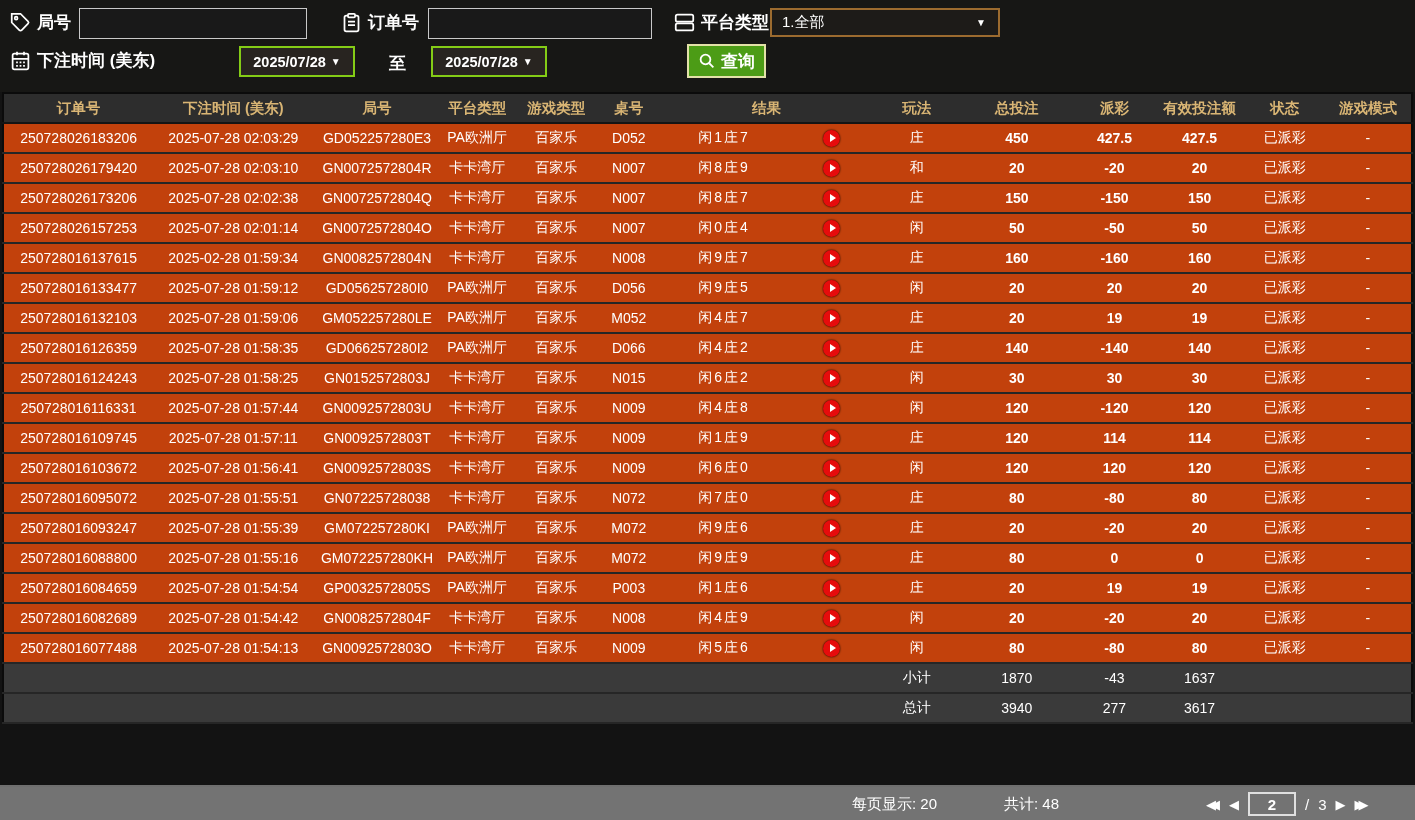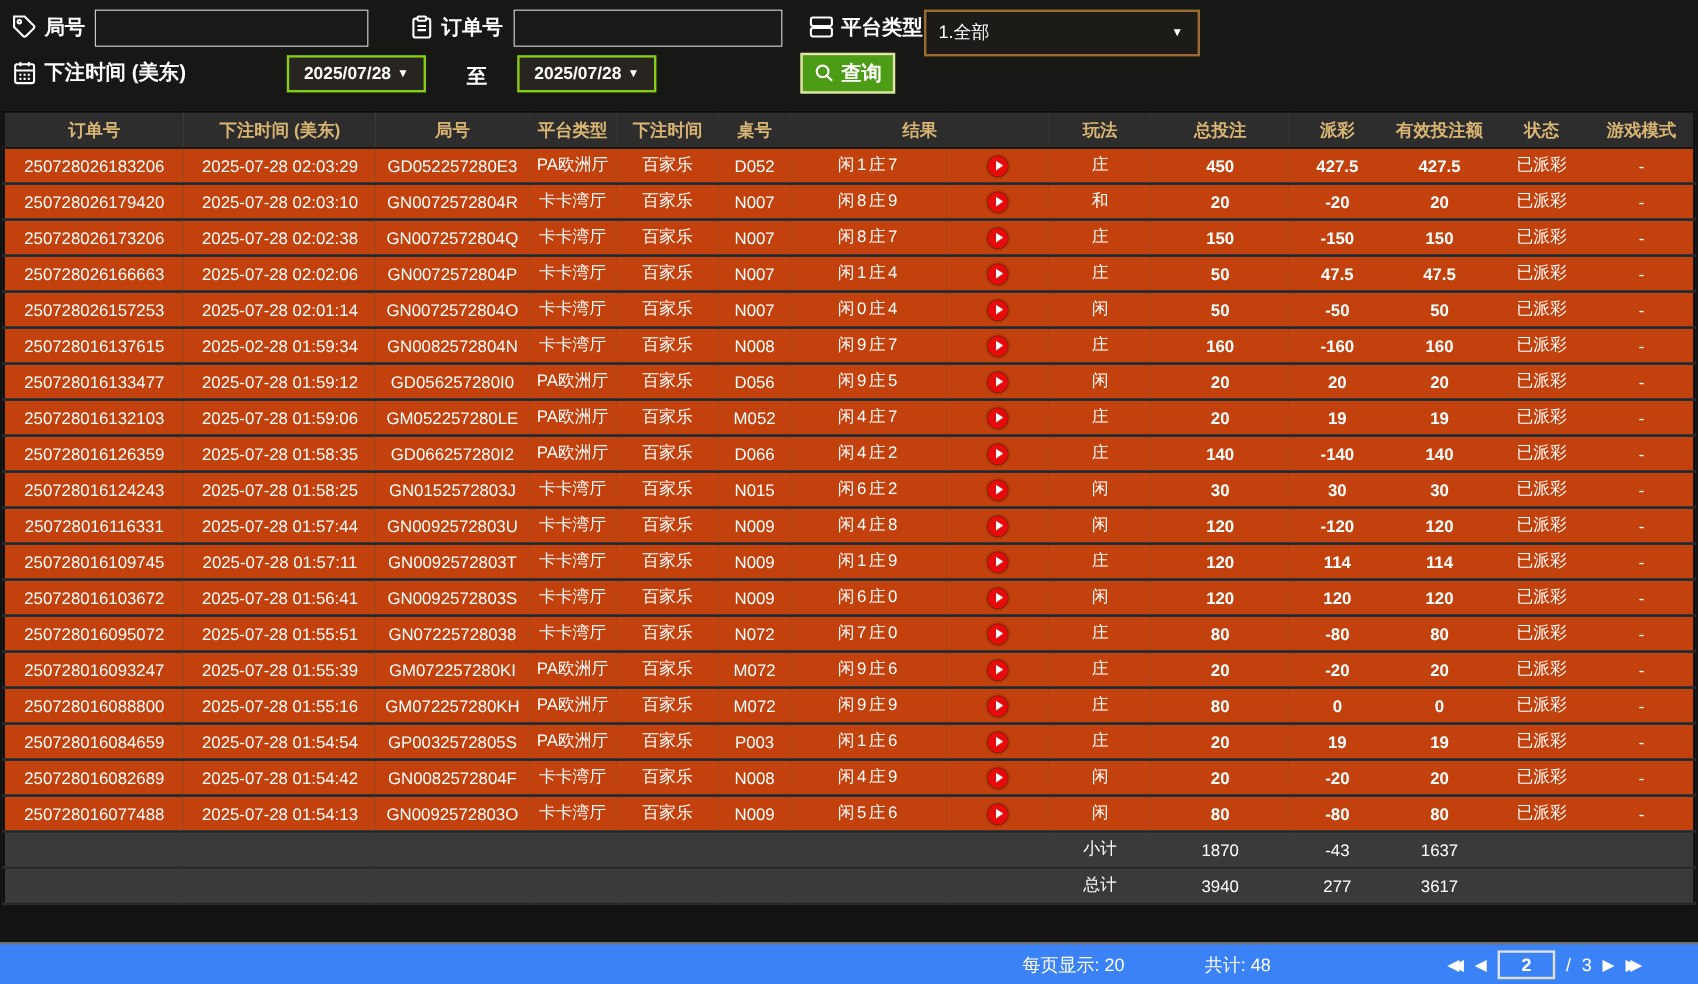--- a/index.html
+++ b/index.html
@@ -5,21 +5,21 @@
   *{margin:0;padding:0;box-sizing:border-box;}
   html,body{width:1415px;height:820px;}
   body{background:#131313;font-family:"Liberation Sans","DejaVu Sans",sans-serif;color:#fff;overflow:hidden;position:relative;}
 
   
   .filter-bar{position:absolute;top:0;left:0;width:1415px;height:92px;background:#171715;}
   .f-item{position:absolute;display:flex;align-items:center;gap:6px;white-space:nowrap;}
   .f-label{font-weight:bold;font-size:17px;color:#fff;}
   .t-input{position:absolute;background:#191919;border:1px solid #c9c9c9;height:31px;color:#fff;font-size:14px;padding:0 6px;outline:none;}
   .d-btn{position:absolute;background:#282420;border:2px solid #84cc16;height:31px;display:flex;align-items:center;justify-content:center;gap:5px;color:#fff;font-weight:bold;font-size:14.5px;cursor:pointer;}
-  .sel{position:absolute;background:#1d1b18;border:2px solid #9c6b2f;height:39px;display:flex;align-items:center;justify-content:space-between;color:#fff;font-size:15px;padding:0 12px 0 10px;cursor:pointer;}
+  .sel{position:absolute;background:#1d1b18;border:2px solid #9c6b2f;height:29px;display:flex;align-items:center;justify-content:space-between;color:#fff;font-size:15px;padding:0 12px 0 10px;cursor:pointer;}
   .caret{font-size:10px;color:#fff;line-height:1;}
   .search-btn{position:absolute;background:#4c9c16;border:2px solid #e2e1a8;height:34px;display:flex;align-items:center;gap:5px;padding:0 9px;color:#fff;font-weight:bold;font-size:17px;cursor:pointer;}
   .icon{display:inline-block;line-height:0;}
 
   
   .grid{position:absolute;top:92px;left:2px;width:1411px;border-collapse:collapse;table-layout:fixed;background:#4e4e4e;border:2px solid #0b0b0b;border-bottom:2px solid #858585;}
   .grid thead th{background:#2d2d2d;color:#d9b574;font-weight:bold;font-size:14.5px;height:30px;border-bottom:2px solid #141414;overflow:hidden;white-space:nowrap;}
   .grid tbody td{height:30px;text-align:center;font-size:14px;color:#fff;border-bottom:2px solid #262626;overflow:hidden;white-space:nowrap;}
   .grid tbody tr{background:#c2410c;}
   .num{font-weight:bold;}
@@ -28,21 +28,21 @@
   .pay-neg{color:#63d414;font-weight:bold;}
   .pay-zero{color:#fff;font-weight:bold;}
   .status{color:#2ecc2e;}
   .mode{color:#a8a8a8;}
   .total-row{background:#3a3a3a !important;}
   .total-row td{color:#e4e400;font-weight:normal;border-bottom:2px solid #1c1c1c;}
   .play-btn{display:inline-flex;width:17px;height:17px;border-radius:50%;background:#e60c0c;align-items:center;justify-content:center;vertical-align:middle;cursor:pointer;box-shadow:0 0 2px #000;}
   .play-tri{width:0;height:0;border-left:6px solid #fff;border-top:4px solid transparent;border-bottom:4px solid transparent;margin-left:2px;}
 
   
-  .footer{position:absolute;left:0;bottom:0;width:1415px;height:35px;background:#3b82f6;border-top:2px solid #6f6f6f;font-size:15px;}
+  .footer{position:absolute;left:0;bottom:0;width:1415px;height:35px;background:#737373;border-top:2px solid #6f6f6f;font-size:15px;}
   .fo-item{position:absolute;top:8px;color:#fff;}
   .pager{position:absolute;left:1206px;top:5px;display:flex;align-items:center;gap:9px;}
   .pg-btn{color:#fff;font-size:13px;cursor:pointer;user-select:none;}
   .dbl{letter-spacing:-6px;padding-right:6px;}
   .page-input{width:48px;height:24px;background:transparent;border:2px solid #e0e0e0;color:#fff;font-size:15px;font-weight:bold;text-align:center;outline:none;}
   .pg-sep,.pg-total{font-size:15px;color:#fff;}
 </style>
 </head>
 <body>
 
@@ -99,21 +99,21 @@
   <div class="d-btn" style="left:239px;top:46px;width:116px;">
     <span>2025/07/28</span>
     <span class="caret">▼</span>
   </div>
   <span class="f-label" style="position:absolute;left:389px;top:52px;">至</span>
   <div class="d-btn" style="left:431px;top:46px;width:116px;">
     <span>2025/07/28</span>
     <span class="caret">▼</span>
   </div>
 
-  <div class="search-btn" style="left:667px;top:44px;">
+  <div class="search-btn" style="left:687px;top:44px;">
     <span class="icon">
       <svg width="18" height="18" viewBox="0 0 24 24" fill="none" stroke="#fff" stroke-width="2.4">
           <circle cx="10" cy="10" r="6.5"></circle>
           <path d="M15 15l5.5 5.5"></path>
         </svg>
     </span>
     <span>查询</span>
   </div>
 </div>
 
@@ -133,21 +133,21 @@
       <col style="width:90px">
     <col style="width:80px">
       <col style="width:87px">
   </colgroup>
   <thead>
     <tr>
       <th>订单号</th>
       <th>下注时间 (美东)</th>
       <th>局号</th>
       <th>平台类型</th>
-      <th>下注时间</th>
+      <th>游戏类型</th>
       <th>桌号</th>
       <th colspan="2">结果</th>
       <th>玩法</th>
       <th>总投注</th>
       <th>派彩</th>
       <th>有效投注额</th>
       <th>状态</th>
       <th>游戏模式</th>
     </tr>
   </thead>
@@ -196,38 +196,20 @@
         <td>百家乐</td>
         <td>N007</td>
         <td class="result">闲8庄7</td>
         <td><span class="play-btn">
             <span class="play-tri"></span>
           </span></td>
         <td>庄</td>
         <td class="num">150</td>
         <td class="pay-neg">-150</td>
         <td class="num">150</td>
-        <td class="status">已派彩</td>
-        <td class="mode">-</td>
-      </tr>
-      <tr>
-        <td>250728026166663</td>
-        <td>2025-07-28 02:02:06</td>
-        <td>GN0072572804P</td>
-        <td>卡卡湾厅</td>
-        <td>百家乐</td>
-        <td>N007</td>
-        <td class="result">闲1庄4</td>
-        <td><span class="play-btn">
-            <span class="play-tri"></span>
-          </span></td>
-        <td>庄</td>
-        <td class="num">50</td>
-        <td class="pay-pos">47.5</td>
-        <td class="num">47.5</td>
         <td class="status">已派彩</td>
         <td class="mode">-</td>
       </tr>
       <tr>
         <td>250728026157253</td>
         <td>2025-07-28 02:01:14</td>
         <td>GN0072572804O</td>
         <td>卡卡湾厅</td>
         <td>百家乐</td>
         <td>N007</td>

